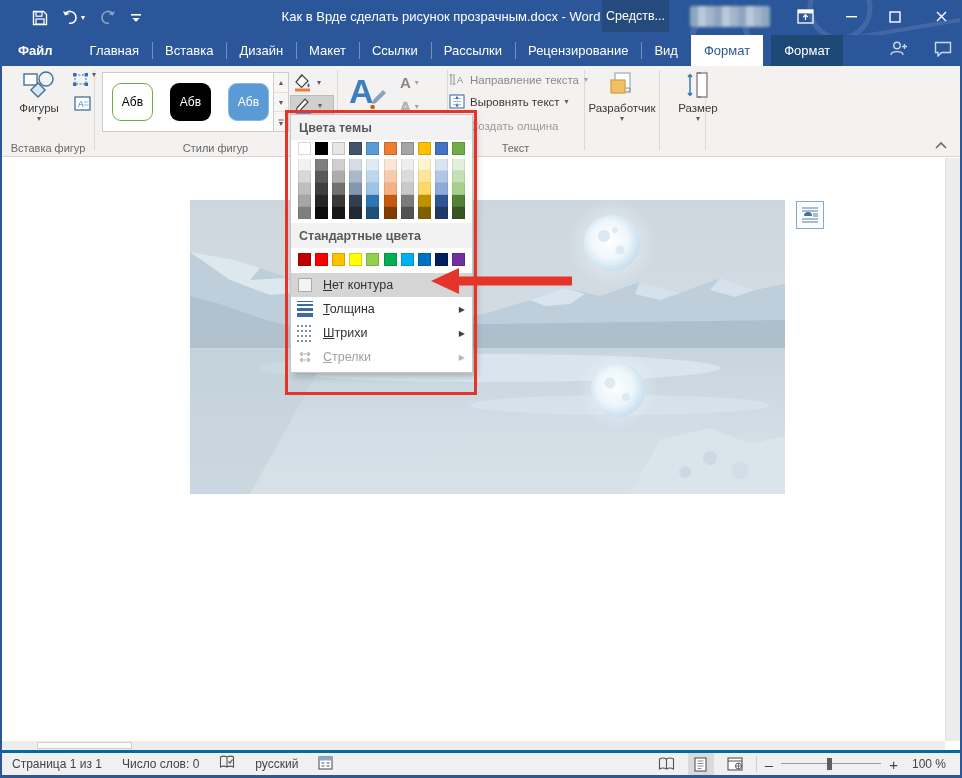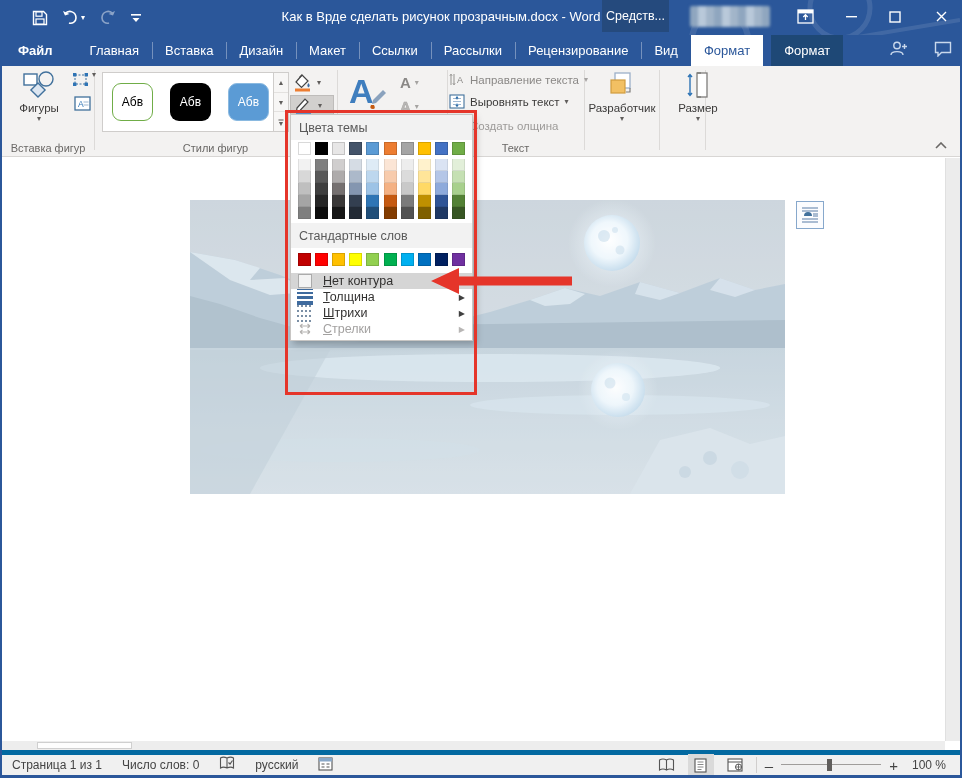--- a/index.html
+++ b/index.html
@@ -49,46 +49,46 @@
   
   .docarea{position:absolute;left:0;top:158px;width:958px;height:583px;background:#fff;}
   .vscroll{position:absolute;right:0px;top:158px;width:15px;height:583px;background:#ececec;border-left:1px solid #e0e0e0;}
   .hscroll{position:absolute;left:0;top:741px;width:943px;height:9px;background:#ededed;}
   .hthumb{position:absolute;left:35px;top:1px;width:95px;height:7px;background:#fdfdfd;border:1px solid #cfcfcf;}
   .doc-picture{position:absolute;left:188px;top:200px;width:595px;height:294px;cursor:pointer;}
   .layout-btn{position:absolute;left:794px;top:201px;width:28px;height:28px;background:#fbfcfe;border:1px solid #87a8cc;display:flex;align-items:center;justify-content:center;cursor:pointer;}
   
   .outline-menu{position:absolute;left:288px;top:114px;width:183px;background:#fff;border:1px solid #c8c6c4;
       box-shadow:3px 3px 7px rgba(0,0,0,.25);z-index:50;font-size:12.5px;color:#323130;}
-  .menu-header{height:25px;background:#f2f2f2;color:#595959;font-weight:normal;font-size:12.5px;display:flex;align-items:center;padding-left:8px;}
+  .menu-header{height:25px;background:#f2f2f2;color:#595959;font-weight:bold;font-size:12.5px;display:flex;align-items:center;padding-left:8px;}
   .swatch-row{height:17px;display:flex;align-items:center;justify-content:space-between;padding:0 7px;}
   .swatch{width:13px;height:13px;cursor:pointer;border:1px solid rgba(0,0,0,.15);}
   .variant-grid{display:flex;justify-content:space-between;padding:2px 7px 4px 7px;}
   .vcol{display:flex;flex-direction:column;}
   .vcell{width:13px;height:12px;cursor:pointer;border:1px solid rgba(0,0,0,.08);border-top:none;}
-  .menu-item{height:16px;display:flex;align-items:center;padding:0 6px;cursor:pointer;position:relative;}
+  .menu-item{height:24px;display:flex;align-items:center;padding:0 6px;cursor:pointer;position:relative;}
   .menu-item.highlight{background:#d5d5d5;}
   .menu-item .mi-icon{width:16px;height:16px;margin-right:10px;flex:none;display:flex;align-items:center;justify-content:center;}
   .menu-item .sub{position:absolute;right:7px;font-size:8px;color:#404040;}
   .menu-item.disabled{color:#a3a1a0;}
   .menu-item.disabled .sub{color:#b8b6b5;}
   .u{text-decoration:underline;}
   .no-outline-swatch{width:14px;height:14px;background:#f3f3f3;border:1px solid #ababab;}
   .wheel{width:15px;height:15px;border-radius:50%;
      background:radial-gradient(circle,#ffffff 0 2.5px,rgba(255,255,255,0) 3px),
      conic-gradient(#e74856 0 60deg,#ff8c00 60deg 120deg,#7fba00 120deg 180deg,#00b294 180deg 240deg,#0078d7 240deg 300deg,#b4009e 300deg 360deg);}
   .thick-icon{display:flex;flex-direction:column;gap:2px;width:16px;}
   .thick-icon i{background:#3f6b9e;display:block;}
   .dash-icon{display:flex;flex-direction:column;gap:3px;width:16px;}
   .dash-icon i{height:2px;background:repeating-linear-gradient(90deg,#7b8fa5 0 2px,transparent 2px 4px);}
   
   .anno-frame{position:absolute;left:283px;top:110px;width:192px;height:285px;border:3px solid #e5352a;z-index:60;pointer-events:none;}
   .anno-arrow{position:absolute;left:427px;top:266px;z-index:61;pointer-events:none;}
   
-  .statusbar{position:absolute;left:0;top:750px;width:100%;height:25px;background:#f0f0f0;border-top:5px solid #0369a1;
+  .statusbar{position:absolute;left:0;top:750px;width:100%;height:25px;background:#f0f0f0;border-top:3px solid #0369a1;
      font-size:12px;color:#444;display:flex;align-items:center;}
   .sb-item{padding:0 10px;cursor:pointer;white-space:nowrap;}
   .sb-right{position:absolute;right:14px;display:flex;align-items:center;gap:8px;}
   .viewbtn{width:26px;height:22px;display:flex;align-items:center;justify-content:center;cursor:pointer;}
   .viewbtn.active{background:#dadada;}
   .zoom-track{position:relative;width:100px;height:14px;cursor:pointer;}
   .zoom-track .line{position:absolute;left:0;right:0;top:6px;height:1px;background:#9f9d9b;}
   .zoom-track .thumb{position:absolute;left:46px;top:1px;width:5px;height:12px;background:#605e5c;}
   .bottom-strip{position:absolute;left:0;top:775px;width:100%;height:3px;background:#2b579a;}
   .sb-sep{width:1px;height:16px;background:#d0cecd;}
@@ -494,21 +494,21 @@
           <span class="vcell" style="background: rgb(31, 56, 100);"></span>
         </span>
         <span class="vcol">
           <span class="vcell" style="background: rgb(226, 239, 217);"></span>
           <span class="vcell" style="background: rgb(197, 224, 179);"></span>
           <span class="vcell" style="background: rgb(168, 208, 141);"></span>
           <span class="vcell" style="background: rgb(83, 129, 53);"></span>
           <span class="vcell" style="background: rgb(55, 86, 35);"></span>
         </span>
       </div>
-    <div class="menu-header">Стандартные слов</div>
+    <div class="menu-header">Стандартные цвета</div>
     <div class="swatch-row" id="standard-row" style="margin:3px 0 5px 0">
         <span class="swatch" style="background: rgb(192, 0, 0);"></span>
         <span class="swatch" style="background: rgb(255, 0, 0);"></span>
         <span class="swatch" style="background: rgb(255, 192, 0);"></span>
         <span class="swatch" style="background: rgb(255, 255, 0);"></span>
         <span class="swatch" style="background: rgb(146, 208, 80);"></span>
         <span class="swatch" style="background: rgb(0, 176, 80);"></span>
         <span class="swatch" style="background: rgb(0, 176, 240);"></span>
         <span class="swatch" style="background: rgb(0, 112, 192);"></span>
         <span class="swatch" style="background: rgb(0, 32, 96);"></span>

